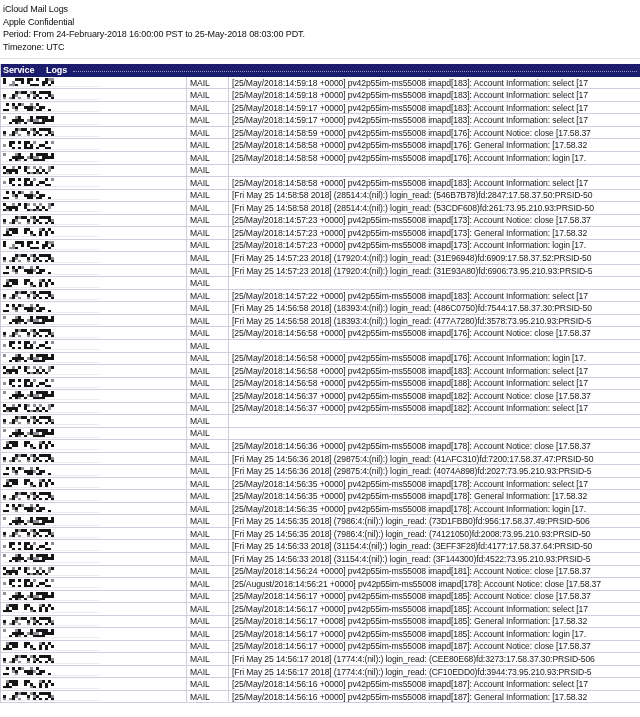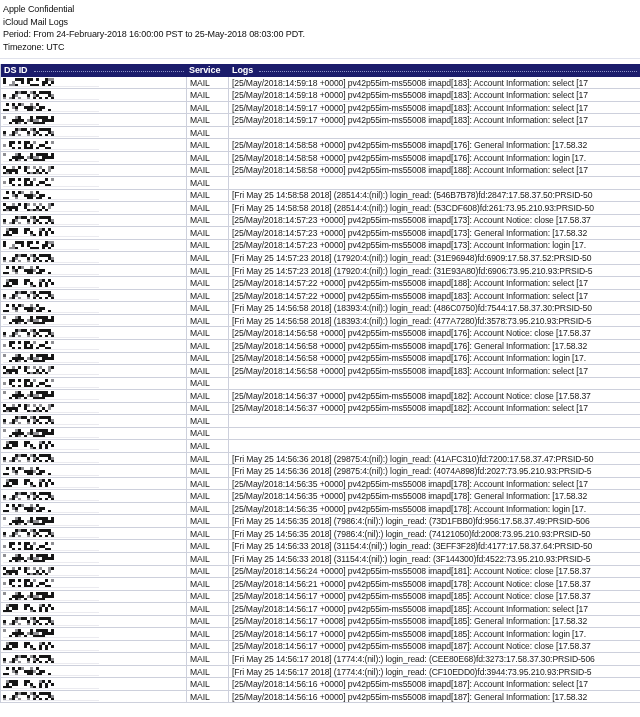--- a/index.html
+++ b/index.html
@@ -47,34 +47,30 @@
     content:""; position:absolute; left:0; top:8px; width:96px; height:1px;
     background:#ebebf0;
   }
 </style>
 </head>
 <body>
 
 <div class="page">
 
   <div class="meta">
+    <div>iCloud Mail Logs</div>
     <div>Apple Confidential</div>
-    <div>iCloud Mail Logs</div>
     <div>Period: From 24-February-2018 16:00:00 PST to 25-May-2018 08:03:00 PDT.</div>
     <div>Timezone: UTC</div>
   </div>
 
   <div class="pre-rule"></div>
 
   <div class="log-table">
     <div class="thead">
-      <div class="th th-dsid">
-        <span>DS ID</span>
-        <span class="leader"></span>
-      </div>
       <div class="th th-service">
         <span>Service</span>
       </div>
       <div class="th th-logs">
         <span>Logs</span>
         <span class="leader"></span>
       </div>
     </div>
     <div class="tbody">
   <div class="tr">
@@ -242,20 +238,21 @@
               <i style="left: 9px; top: 6px;"></i>
               <i class="g" style="left: 15px; top: 6px;"></i>
               <i class="g" style="left: 24px; top: 6px;"></i>
               <i style="left: 30px; top: 6px;"></i>
               <i style="left: 36px; top: 6px;"></i>
               <i style="left: 42px; top: 6px;"></i>
               <i style="left: 48px; top: 6px;"></i>
             </span>
     </div>
     <div class="td td-service">MAIL</div>
+    <div class="td td-logs">[25/May/2018:14:58:59 +0000] pv42p55im-ms55008 imapd[176]: Account Notice: close [17.58.37</div>
   </div>
 
   <div class="tr">
     <div class="td td-dsid">
       <span class="redact">
               <i style="left: 6px; top: 0px;"></i>
               <i style="left: 9px; top: 0px;"></i>
               <i style="left: 15px; top: 0px;"></i>
               <i style="left: 21px; top: 0px;"></i>
               <i style="left: 24px; top: 0px;"></i>
@@ -346,21 +343,20 @@
               <i style="left: 12px; top: 6px;"></i>
               <i style="left: 24px; top: 6px;"></i>
               <i class="g" style="left: 27px; top: 6px;"></i>
               <i style="left: 30px; top: 6px;"></i>
               <i class="g" style="left: 33px; top: 6px;"></i>
               <i style="left: 36px; top: 6px;"></i>
               <i style="left: 42px; top: 6px;"></i>
             </span>
     </div>
     <div class="td td-service">MAIL</div>
-    <div class="td td-logs">[25/May/2018:14:58:58 +0000] pv42p55im-ms55008 imapd[188]: Account Information: select [17</div>
   </div>
 
   <div class="tr">
     <div class="td td-dsid">
       <span class="redact">
               <i style="left: 6px; top: 0px;"></i>
               <i style="left: 9px; top: 0px;"></i>
               <i style="left: 15px; top: 0px;"></i>
               <i style="left: 21px; top: 0px;"></i>
               <i style="left: 24px; top: 0px;"></i>
@@ -377,20 +373,21 @@
               <i style="left: 15px; top: 6px;"></i>
               <i style="left: 21px; top: 6px;"></i>
               <i style="left: 24px; top: 6px;"></i>
               <i style="left: 27px; top: 6px;"></i>
               <i style="left: 33px; top: 6px;"></i>
               <i style="left: 42px; top: 6px;"></i>
               <i style="left: 45px; top: 6px;"></i>
             </span>
     </div>
     <div class="td td-service">MAIL</div>
+    <div class="td td-logs">[25/May/2018:14:58:58 +0000] pv42p55im-ms55008 imapd[183]: Account Information: select [17</div>
   </div>
 
   <div class="tr">
     <div class="td td-dsid">
       <span class="redact">
               <i style="left: 3px; top: 0px;"></i>
               <i style="left: 9px; top: 0px;"></i>
               <i style="left: 15px; top: 0px;"></i>
               <i class="g" style="left: 18px; top: 0px;"></i>
               <i class="g" style="left: 27px; top: 0px;"></i>
@@ -646,21 +643,20 @@
               <i style="left: 0px; top: 6px;"></i>
               <i style="left: 3px; top: 6px;"></i>
               <i style="left: 6px; top: 6px;"></i>
               <i class="g" style="left: 27px; top: 6px;"></i>
               <i style="left: 30px; top: 6px;"></i>
               <i style="left: 36px; top: 6px;"></i>
               <i style="left: 42px; top: 6px;"></i>
             </span>
     </div>
     <div class="td td-service">MAIL</div>
-    <div class="td td-logs">[25/May/2018:14:57:22 +0000] pv42p55im-ms55008 imapd[188]: Account Information: select [17</div>
   </div>
 
   <div class="tr">
     <div class="td td-dsid">
       <span class="redact">
               <i style="left: 12px; top: 0px;"></i>
               <i class="g" style="left: 15px; top: 0px;"></i>
               <i style="left: 18px; top: 0px;"></i>
               <i style="left: 21px; top: 0px;"></i>
               <i class="g" style="left: 27px; top: 0px;"></i>
@@ -818,21 +814,20 @@
               <i style="left: 15px; top: 6px;"></i>
               <i style="left: 21px; top: 6px;"></i>
               <i style="left: 24px; top: 6px;"></i>
               <i style="left: 27px; top: 6px;"></i>
               <i style="left: 33px; top: 6px;"></i>
               <i style="left: 42px; top: 6px;"></i>
               <i style="left: 45px; top: 6px;"></i>
             </span>
     </div>
     <div class="td td-service">MAIL</div>
-    <div class="td td-logs">[25/May/2018:14:56:58 +0000] pv42p55im-ms55008 imapd[176]: General Information: [17.58.32</div>
   </div>
 
   <div class="tr">
     <div class="td td-dsid">
       <span class="redact">
               <i class="g" style="left: 0px; top: 0px;"></i>
               <i class="g" style="left: 12px; top: 0px;"></i>
               <i style="left: 15px; top: 0px;"></i>
               <i style="left: 27px; top: 0px;"></i>
               <i style="left: 33px; top: 0px;"></i>
@@ -923,20 +918,21 @@
               <i style="left: 15px; top: 6px;"></i>
               <i style="left: 21px; top: 6px;"></i>
               <i style="left: 24px; top: 6px;"></i>
               <i style="left: 27px; top: 6px;"></i>
               <i style="left: 33px; top: 6px;"></i>
               <i style="left: 42px; top: 6px;"></i>
               <i style="left: 45px; top: 6px;"></i>
             </span>
     </div>
     <div class="td td-service">MAIL</div>
+    <div class="td td-logs">[25/May/2018:14:56:58 +0000] pv42p55im-ms55008 imapd[188]: Account Information: select [17</div>
   </div>
 
   <div class="tr">
     <div class="td td-dsid">
       <span class="redact">
               <i class="g" style="left: 0px; top: 0px;"></i>
               <i class="g" style="left: 12px; top: 0px;"></i>
               <i style="left: 15px; top: 0px;"></i>
               <i style="left: 27px; top: 0px;"></i>
               <i style="left: 33px; top: 0px;"></i>
@@ -1101,20 +1097,21 @@
               <i style="left: 0px; top: 6px;"></i>
               <i style="left: 3px; top: 6px;"></i>
               <i style="left: 6px; top: 6px;"></i>
               <i class="g" style="left: 27px; top: 6px;"></i>
               <i style="left: 30px; top: 6px;"></i>
               <i style="left: 36px; top: 6px;"></i>
               <i style="left: 42px; top: 6px;"></i>
             </span>
     </div>
     <div class="td td-service">MAIL</div>
+    <div class="td td-logs">[25/May/2018:14:56:36 +0000] pv42p55im-ms55008 imapd[178]: Account Notice: close [17.58.37</div>
   </div>
 
   <div class="tr">
     <div class="td td-dsid">
       <span class="redact">
               <i style="left: 12px; top: 0px;"></i>
               <i class="g" style="left: 15px; top: 0px;"></i>
               <i style="left: 18px; top: 0px;"></i>
               <i style="left: 21px; top: 0px;"></i>
               <i class="g" style="left: 27px; top: 0px;"></i>
@@ -1477,21 +1474,21 @@
               <i style="left: 15px; top: 6px;"></i>
               <i style="left: 21px; top: 6px;"></i>
               <i style="left: 24px; top: 6px;"></i>
               <i style="left: 27px; top: 6px;"></i>
               <i style="left: 33px; top: 6px;"></i>
               <i style="left: 42px; top: 6px;"></i>
               <i style="left: 45px; top: 6px;"></i>
             </span>
     </div>
     <div class="td td-service">MAIL</div>
-    <div class="td td-logs">[25/May/2018:14:56:21 +0000] pv42p55im-ms55008 imapd[178]: Account Notice: close [17.58.37</div>
+    <div class="td td-logs">[25/August/2018:14:56:21 +0000] pv42p55im-ms55008 imapd[178]: Account Notice: close [17.58.37</div>
   </div>
 
   <div class="tr">
     <div class="td td-dsid">
       <span class="redact">
               <i class="g" style="left: 0px; top: 0px;"></i>
               <i class="g" style="left: 12px; top: 0px;"></i>
               <i style="left: 15px; top: 0px;"></i>
               <i style="left: 27px; top: 0px;"></i>
               <i style="left: 33px; top: 0px;"></i>

